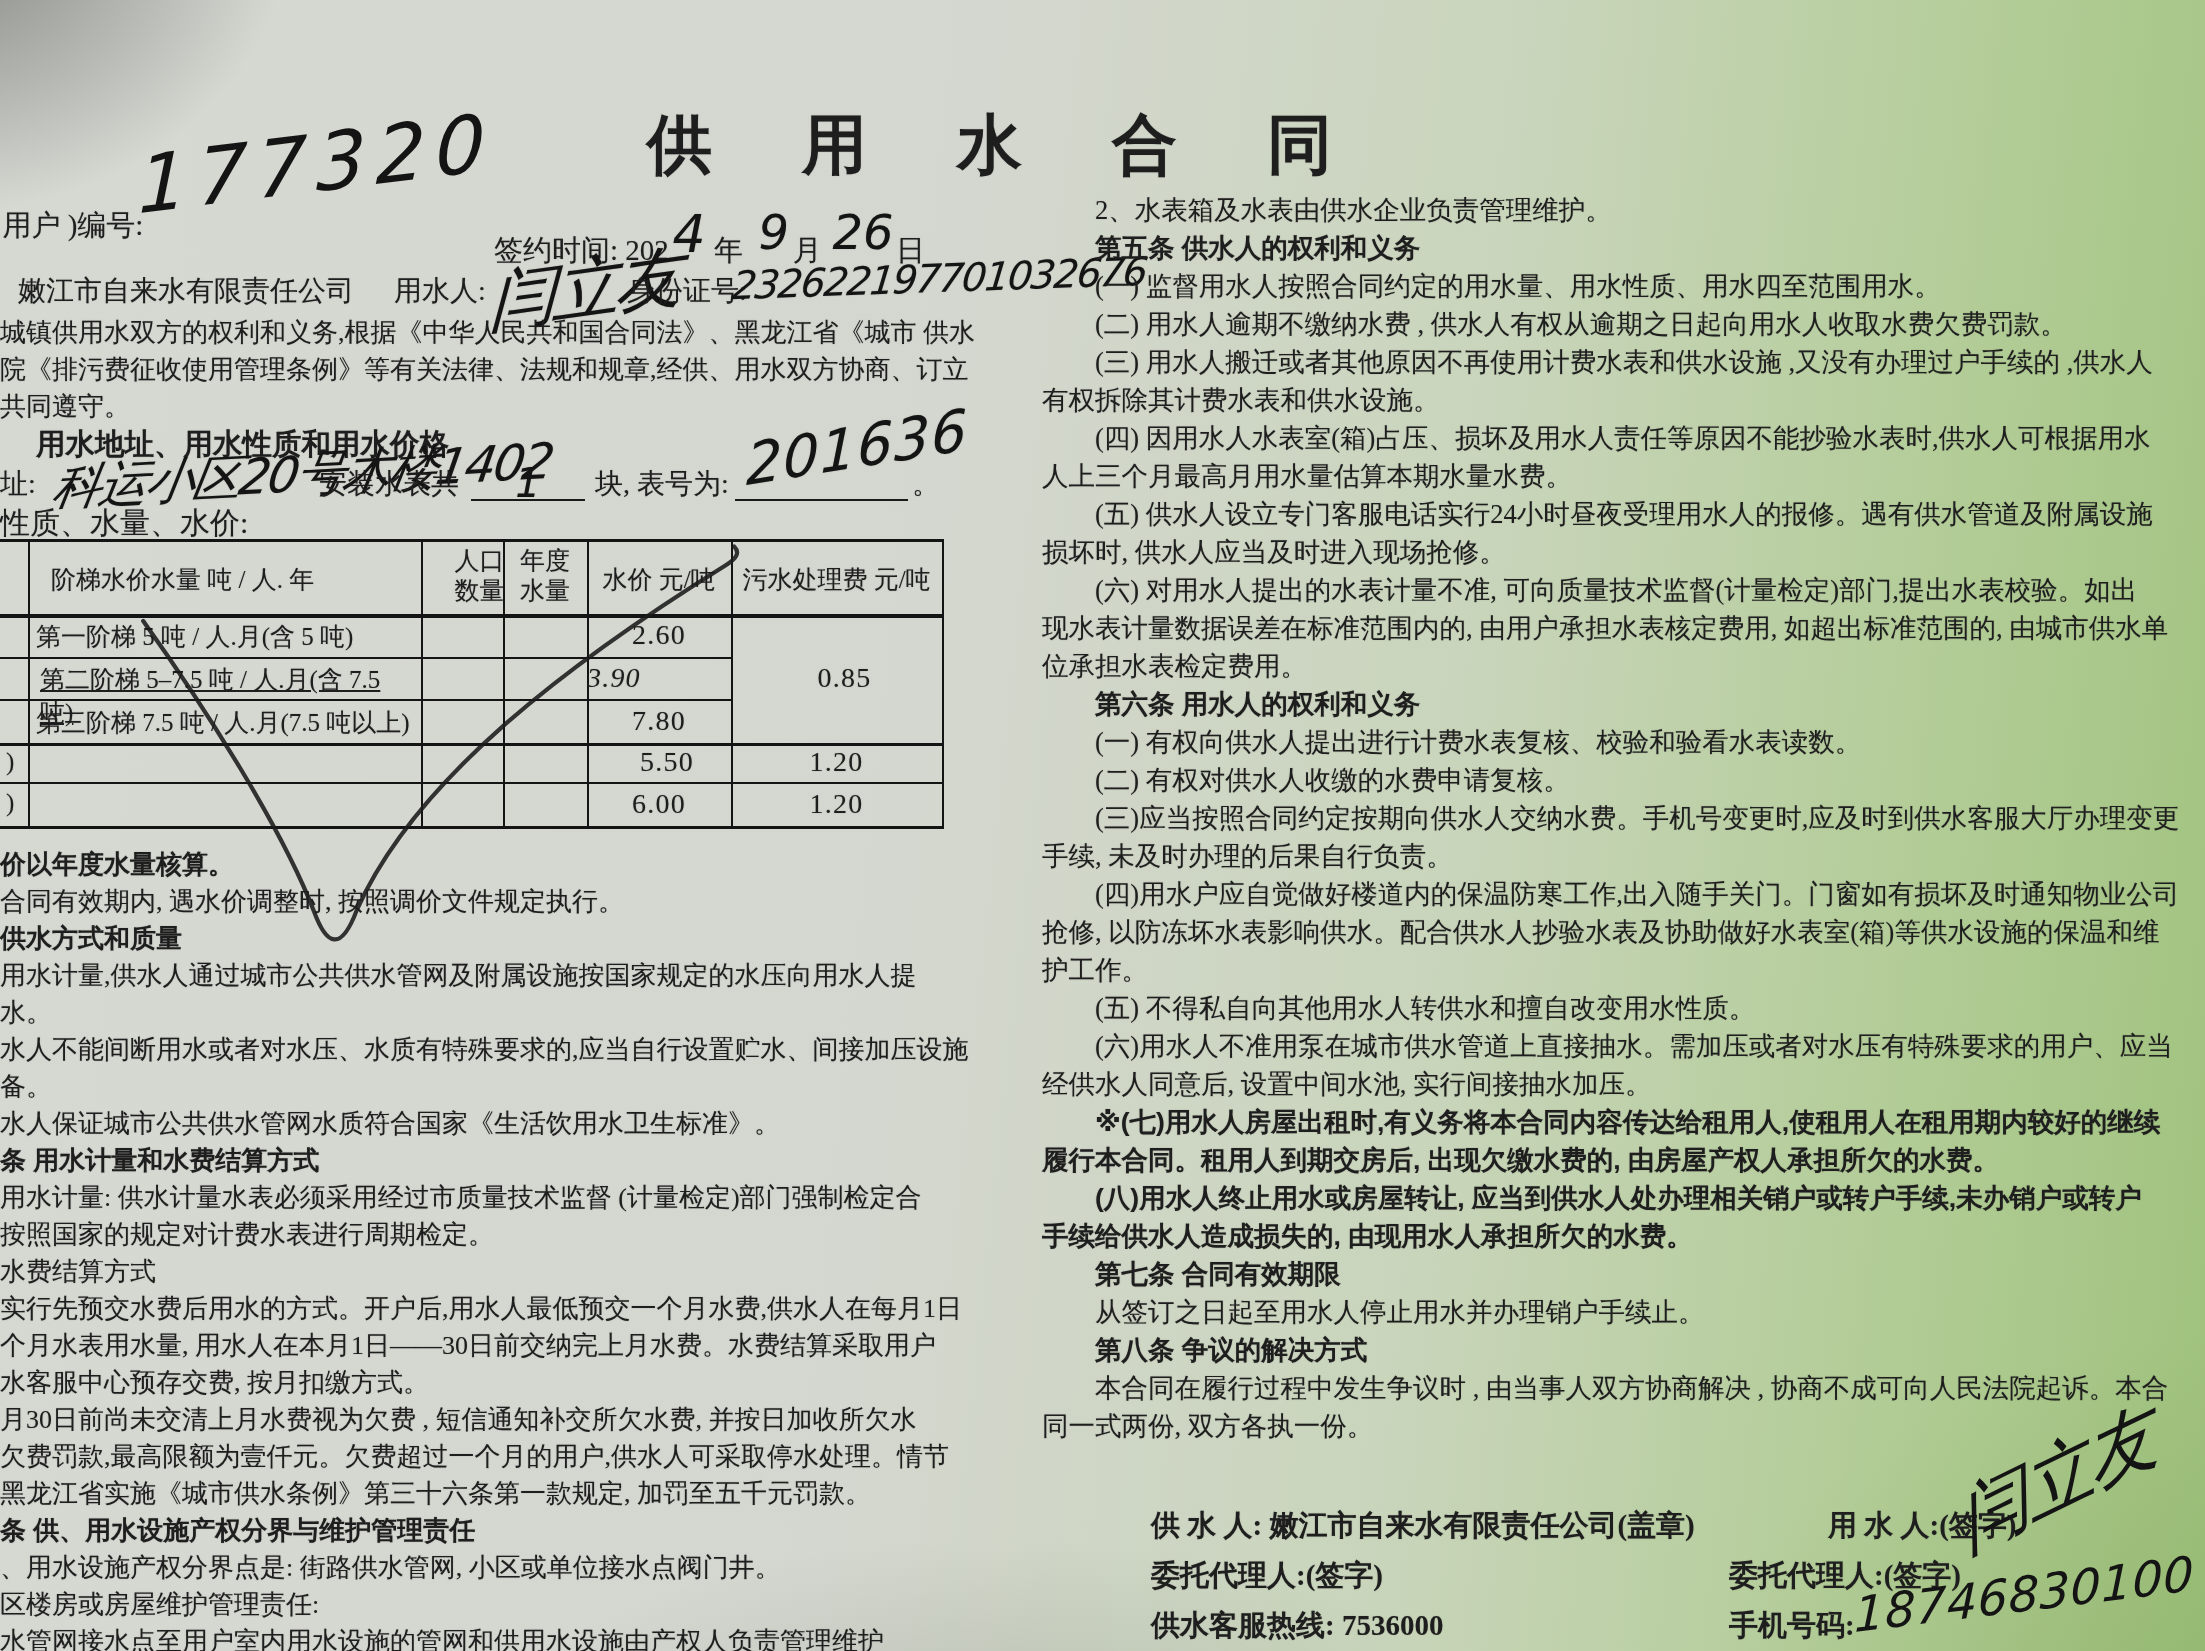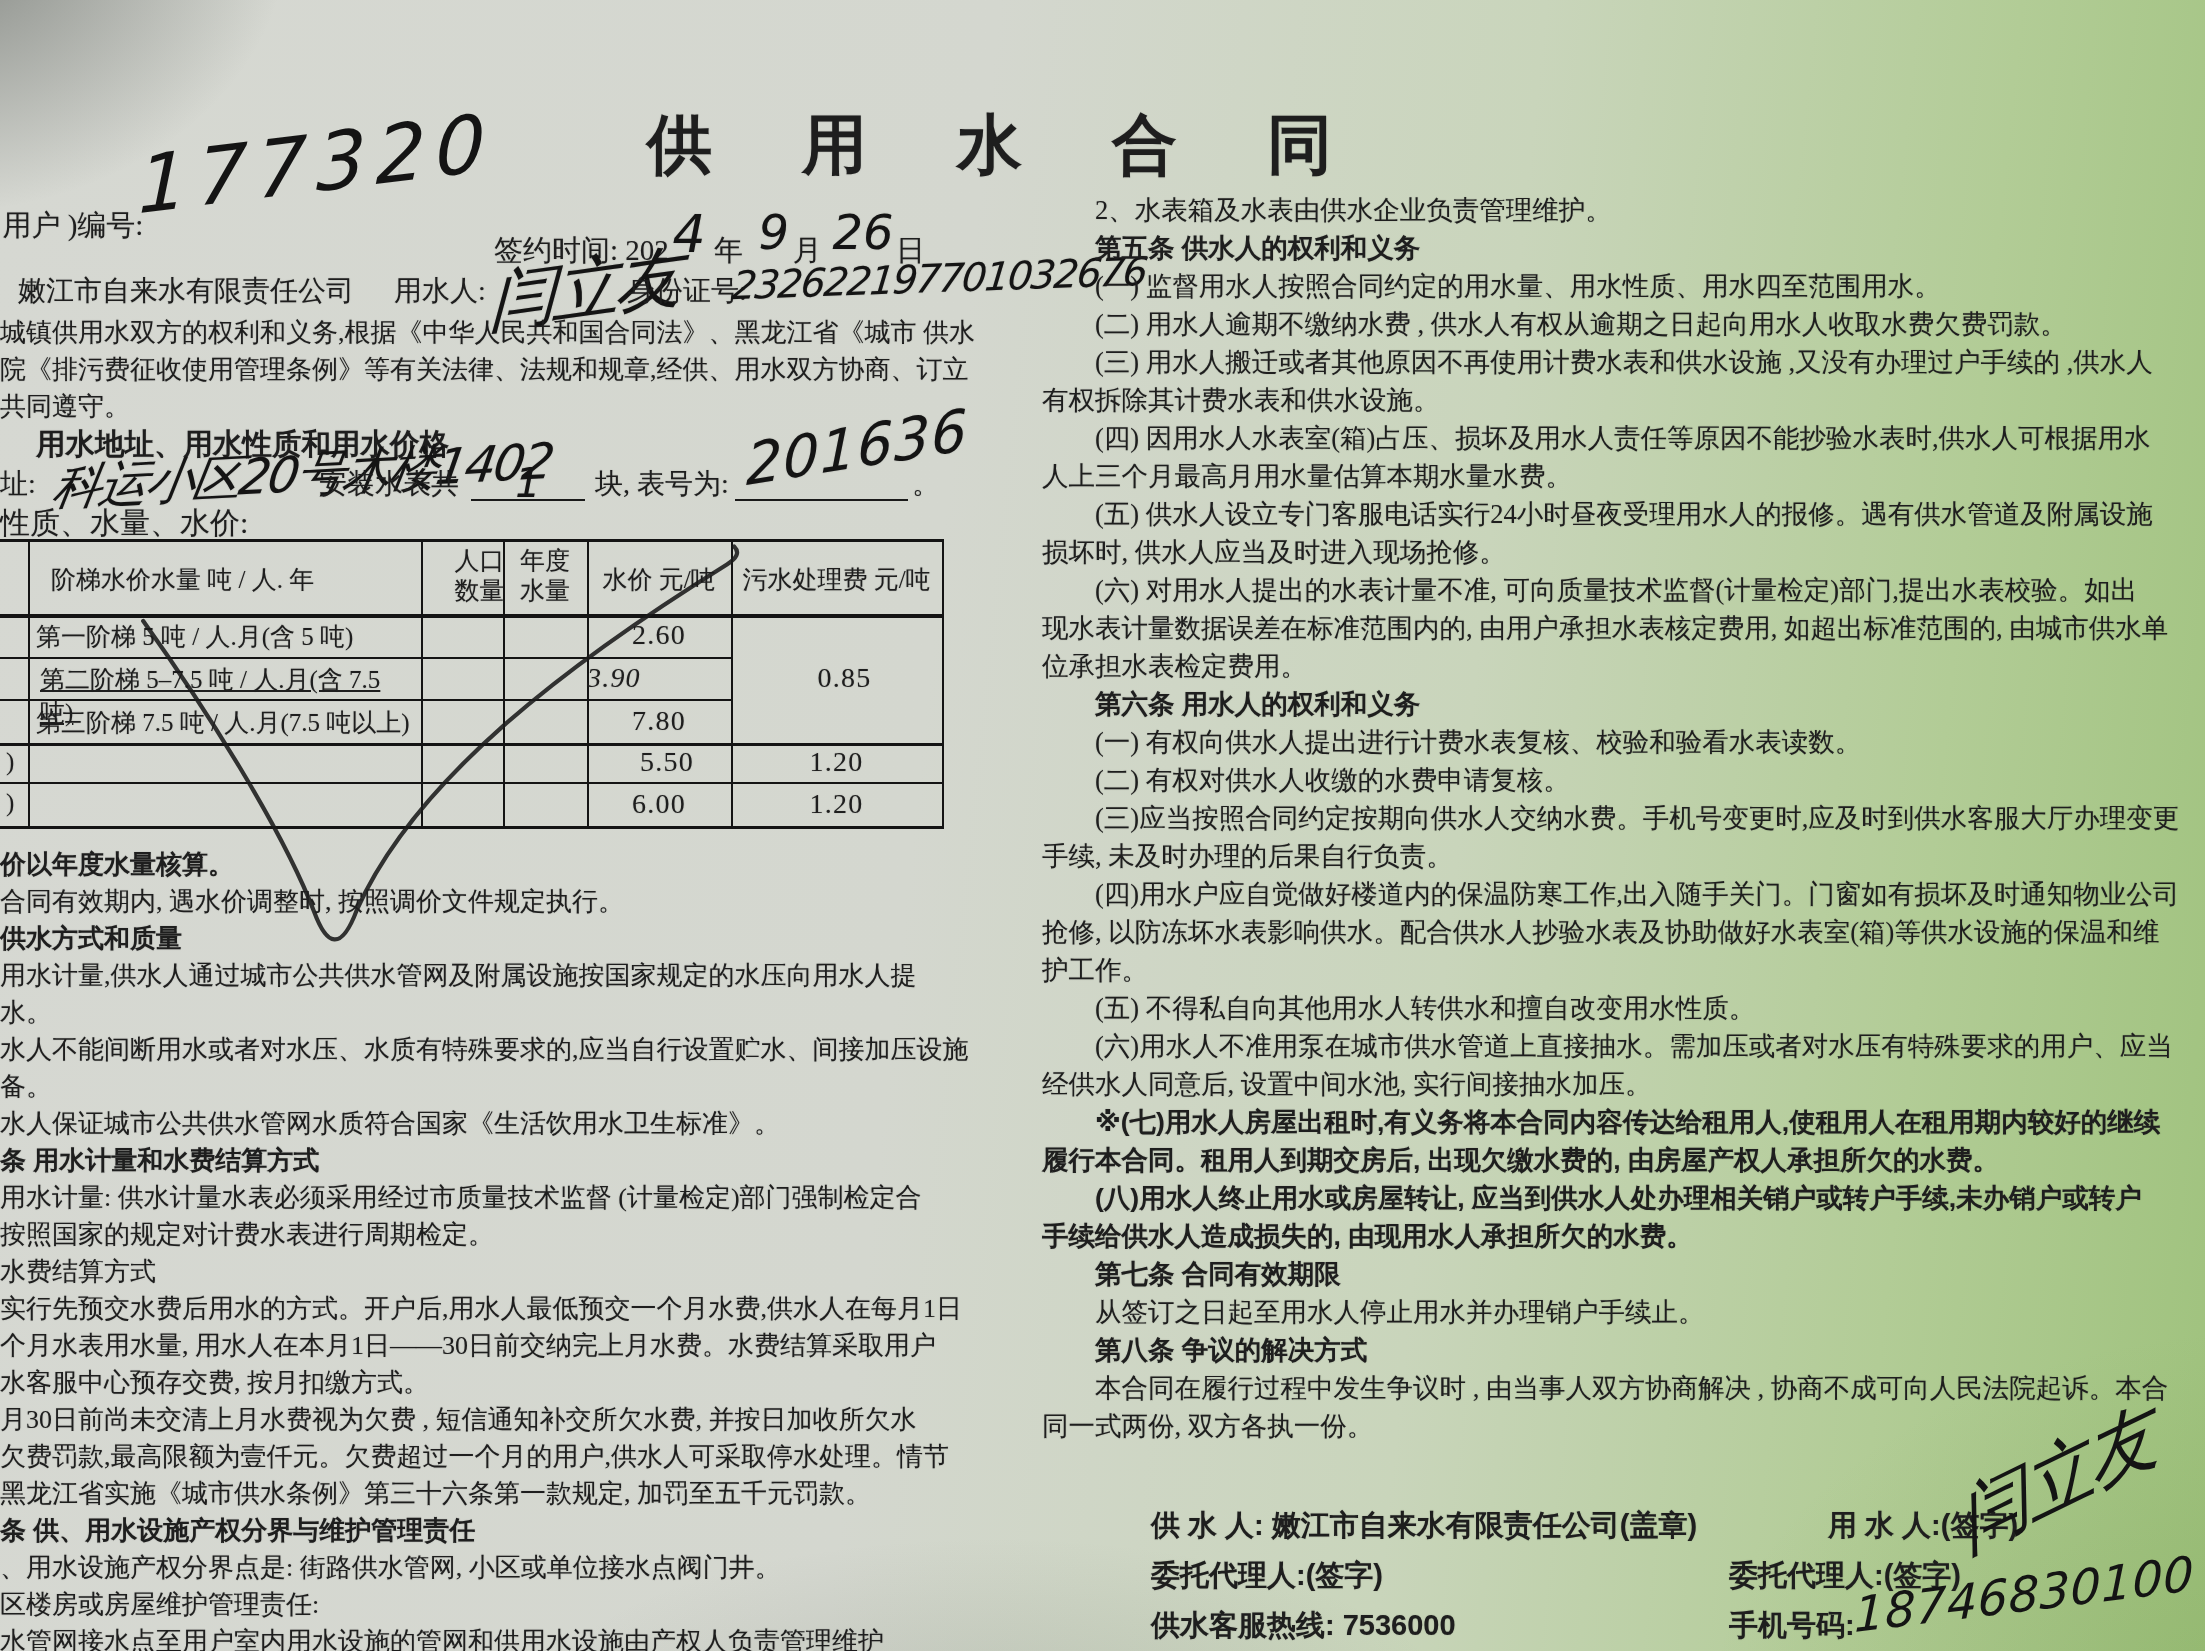--- a/index.html
+++ b/index.html
@@ -47,21 +47,21 @@
   .addr .mno{ position:absolute; left:745px; top:-51px; font-size:57px; letter-spacing:1.2px; transform:rotate(-9deg) skewX(-10deg);}
   .addr .dot{ position:absolute; left:912px; top:0;}
   .usage{ top:503px; left:0; font-size:30px; }
   
   #tbl{ position:absolute; left:0; top:539px; width:944px; height:290px; }
   #tbl .cell{ position:absolute; font-size:25px; text-shadow:0 0 1.2px rgba(30,30,30,.30); }
   #tbl .hline,#tbl .vline{ position:absolute; background:#141414; }
   #tbl .price{ font-size:28px; letter-spacing:1.2px;}
   .curve{ position:absolute; left:0; top:0; pointer-events:none;}
   
-  .sig{ font-size:29px; font-weight:700; font-family:Liberation Sans, sans-serif; }
+  .sig{ font-size:29px; font-weight:700; font-family:Liberation Serif, serif; }
   .sig-name{ top:1431px; left:1951px; font-size:73px; transform:rotate(-26deg) skewX(-12deg); letter-spacing:-2.4px;}
   .sig-phone{ top:1566px; left:1853px; font-size:48px; letter-spacing:0.6px; transform:rotate(-7deg) skewX(-8deg);}
 </style>
 </head>
 <body>
 
 <div class="page">
 
   <div class="abs serial hw">177320</div>
 

